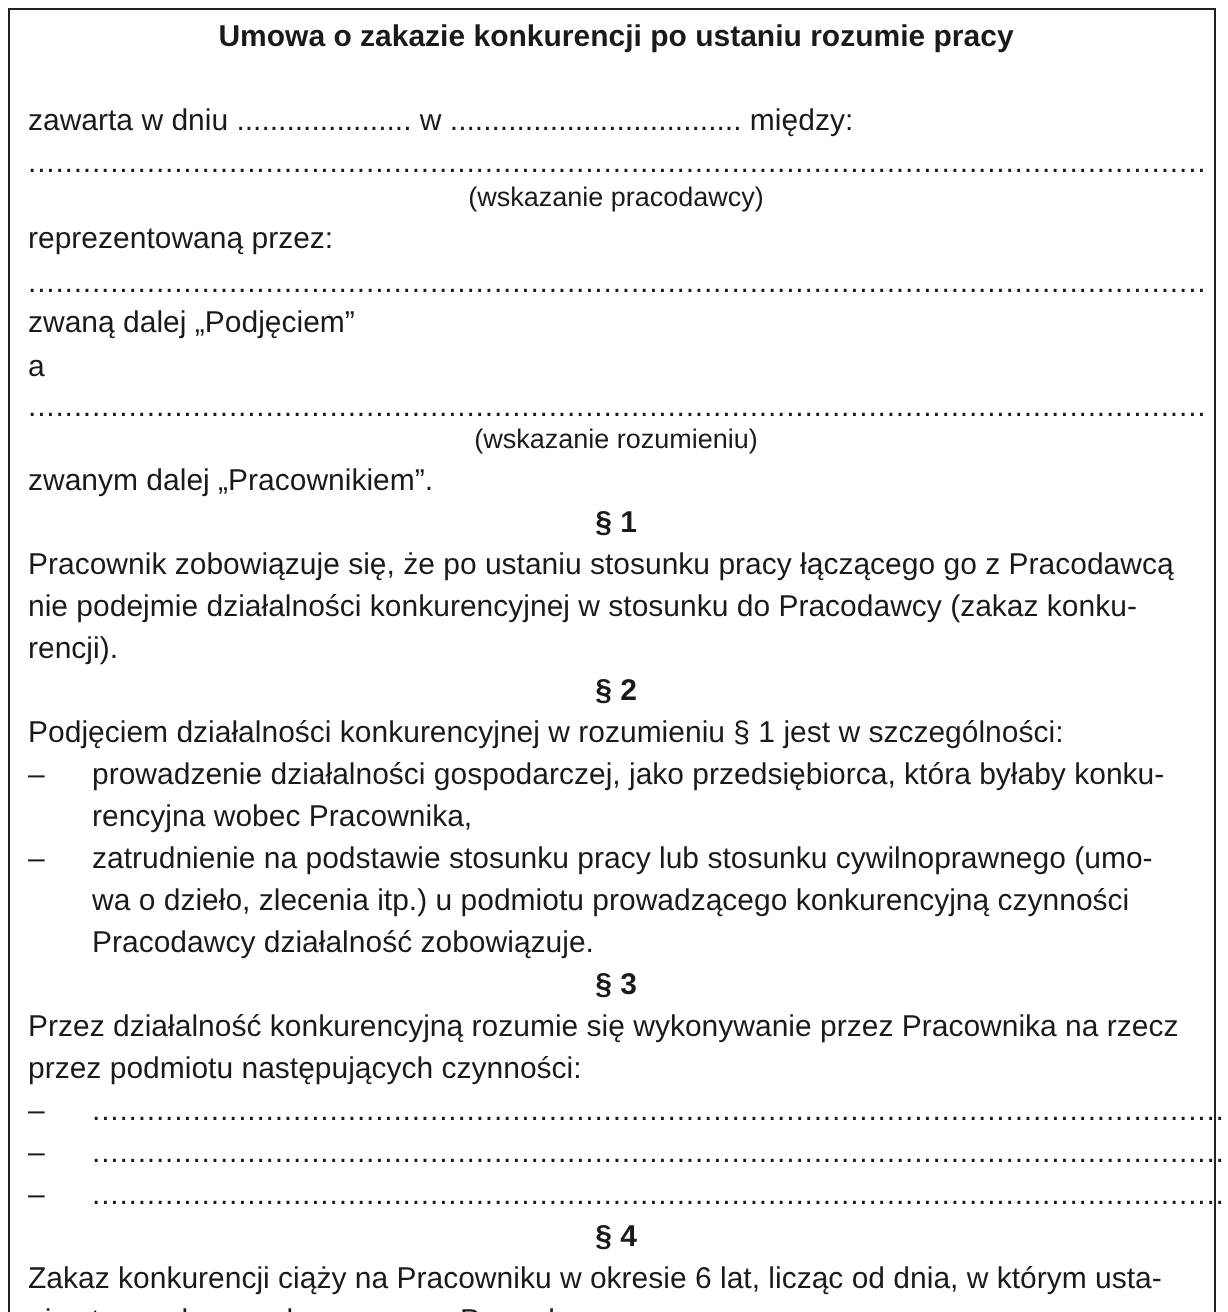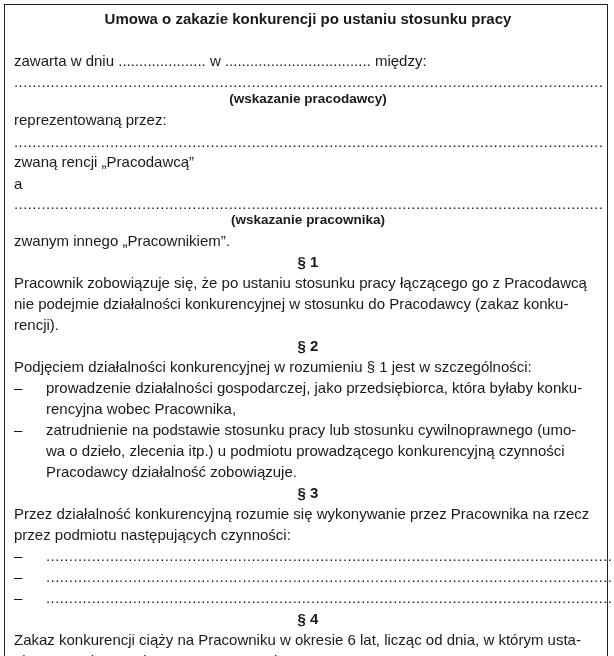--- a/index.html
+++ b/index.html
@@ -10,45 +10,45 @@
       box-sizing: border-box;
     }
     .doc {
       position: absolute; left: 14px; top: 0; width: 588px;
       font-family: "Liberation Sans", sans-serif; font-size: 15px; color: #1a1a1a;
       line-height: 22px;
     }
     .title { position: absolute; left: 0; width: 588px; top: 8px; text-align: center; font-weight: bold; font-size: 15px; }
     .line { position: absolute; left: 0; width: 588px; white-space: nowrap; overflow: hidden; }
     .center { text-align: center; }
-    .note { font-size: 13.5px; font-weight: bold; }
+    .note { font-size: 13.5px; }
     .para { font-weight: bold; }
     .dots { overflow: hidden; white-space: nowrap; letter-spacing: 0.4px; }
     .item { position: absolute; left: 0; width: 588px; }
     .item .dash { position: absolute; left: 0; top: 0; }
     .item .txt { position: absolute; left: 32px; width: 567px; text-align: justify; }
   </style>
 </head>
 <body>
 
 <div class="frame"></div>
 
 <div class="doc">
-  <div class="title">Umowa o zakazie konkurencji po ustaniu stosunku pracy</div>
+  <div class="title">Umowa o zakazie konkurencji po ustaniu rozumie pracy</div>
 
   <div class="line" style="top:50px">zawarta w dniu ..................... w ................................... między:</div>
   <div class="line dots" style="top:71px">........................................................................................................................................................................</div>
   <div class="line center note" style="top:88px">(wskazanie pracodawcy)</div>
   <div class="line" style="top:109px">reprezentowaną przez:</div>
   <div class="line dots" style="top:131px">........................................................................................................................................................................</div>
-  <div class="line" style="top:151px">zwaną rencji „Pracodawcą”</div>
+  <div class="line" style="top:151px">zwaną dalej „Podjęciem”</div>
   <div class="line" style="top:173px">a</div>
   <div class="line dots" style="top:193px">........................................................................................................................................................................</div>
-  <div class="line center note" style="top:209px">(wskazanie pracownika)</div>
-  <div class="line" style="top:230px">zwanym innego „Pracownikiem”.</div>
+  <div class="line center note" style="top:209px">(wskazanie rozumieniu)</div>
+  <div class="line" style="top:230px">zwanym dalej „Pracownikiem”.</div>
 
   <div class="line center para" style="top:251px">§ 1</div>
   <div class="line" style="top:272px">Pracownik zobowiązuje się, że po ustaniu stosunku pracy łączącego go z Pracodawcą</div>
   <div class="line" style="top:293px">nie podejmie działalności konkurencyjnej w stosunku do Pracodawcy (zakaz konku-</div>
   <div class="line" style="top:314px">rencji).</div>
 
   <div class="line center para" style="top:335px">§ 2</div>
   <div class="line" style="top:356px">Podjęciem działalności konkurencyjnej w rozumieniu § 1 jest w szczególności:</div>
 
   <div class="item" style="top:377px">

